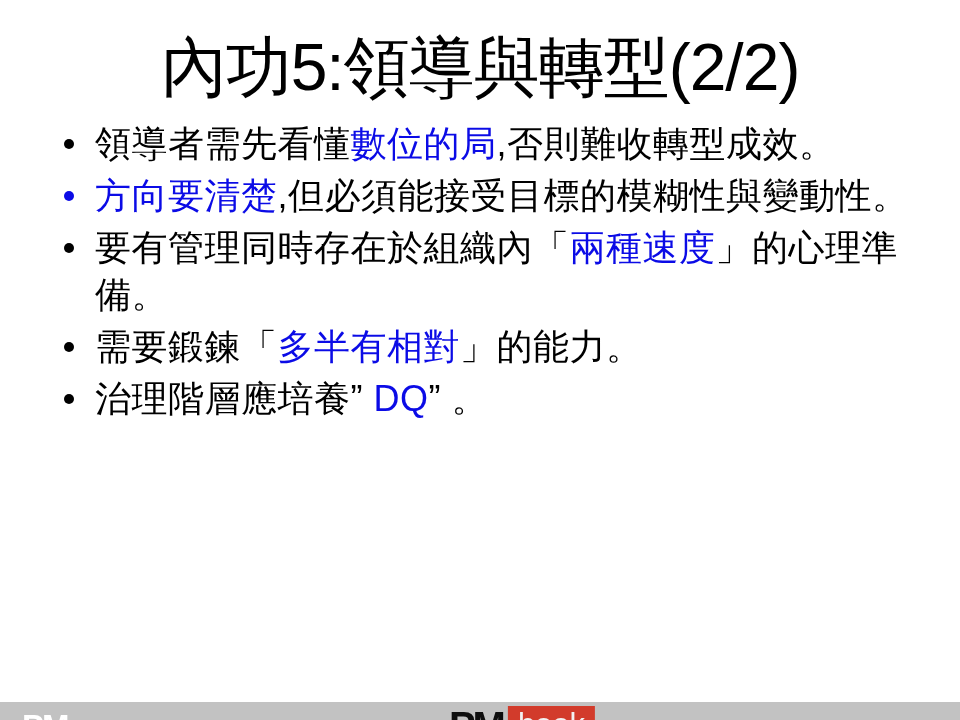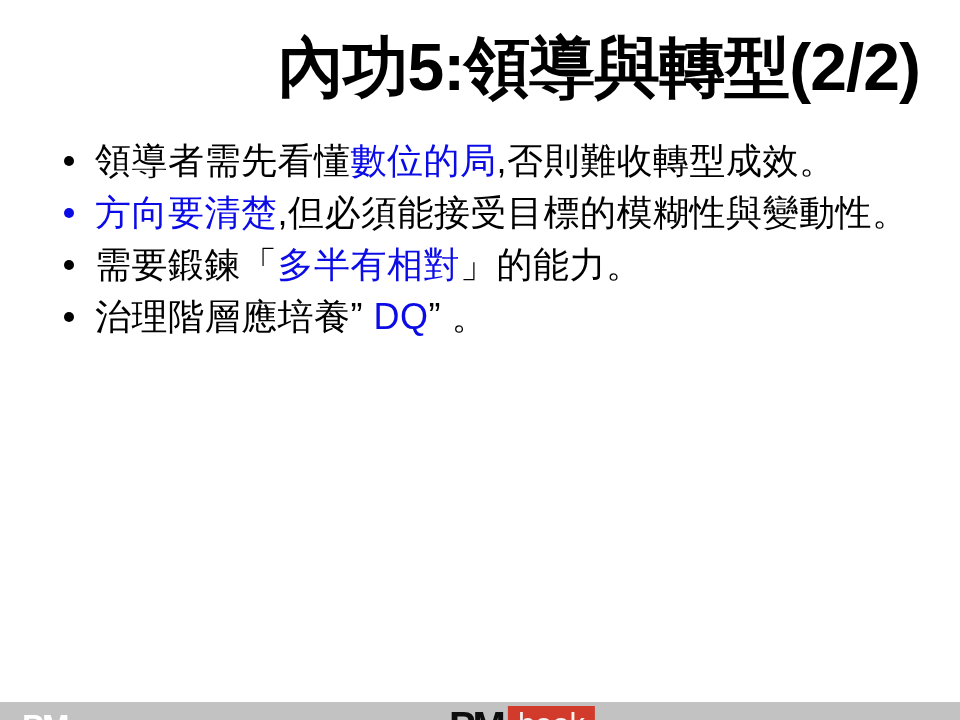--- a/index.html
+++ b/index.html
@@ -12,31 +12,31 @@
     font-family: "Liberation Sans", "DejaVu Sans", sans-serif;
   }
   .slide {
     position: relative;
     width: 960px;
     height: 720px;
     background: #ffffff;
   }
   .slide-title {
     margin: 30px 40px 0 40px;
-    text-align: right;
+    text-align: center;
     font-size: 66px;
     line-height: 1.14;
-    font-weight: 700;
+    font-weight: 400;
     color: #000000;
     letter-spacing: -1px;
     white-space: nowrap;
   }
   ul.bullet-list {
     list-style: none;
-    margin: 32px 44px 0 60px;
+    margin: 15px 44px 0 60px;
     padding: 0;
   }
   ul.bullet-list li {
     position: relative;
     padding-left: 35px;
     font-size: 36px;
     line-height: 47px;
     color: #000000;
     margin-bottom: 5px;
     letter-spacing: 0.5px;
@@ -124,20 +124,21 @@
 </head>
 <body>
 
 <div class="slide">
 
   <h1 class="slide-title">內功5:領導與轉型(2/2)</h1>
 
   <ul class="bullet-list">
       <li><span class="marker"></span><span>領導者需先看懂</span><span class="accent">數位的局</span><span>,否則難收轉型成效。</span></li>
       <li><span class="marker accent-bg"></span><span class="accent">方向要清楚</span><span>,但必須能接受目標的模糊性與變動性。</span></li>
+      <li><span class="marker"></span><span>要有管理同時存在於組織內「</span><span class="accent">兩種速度</span><span>」的心理準備。</span></li>
       <li><span class="marker"></span><span>需要鍛鍊「</span><span class="accent">多半有相對</span><span>」的能力。</span></li>
       <li><span class="marker"></span><span>治理階層應培養” </span><span class="accent">DQ</span><span>” 。</span></li>
     </ul>
 
   <div class="footer-bar">
 
     <div class="brand-left">
       <span class="pm">PM</span>
 
     </div>

